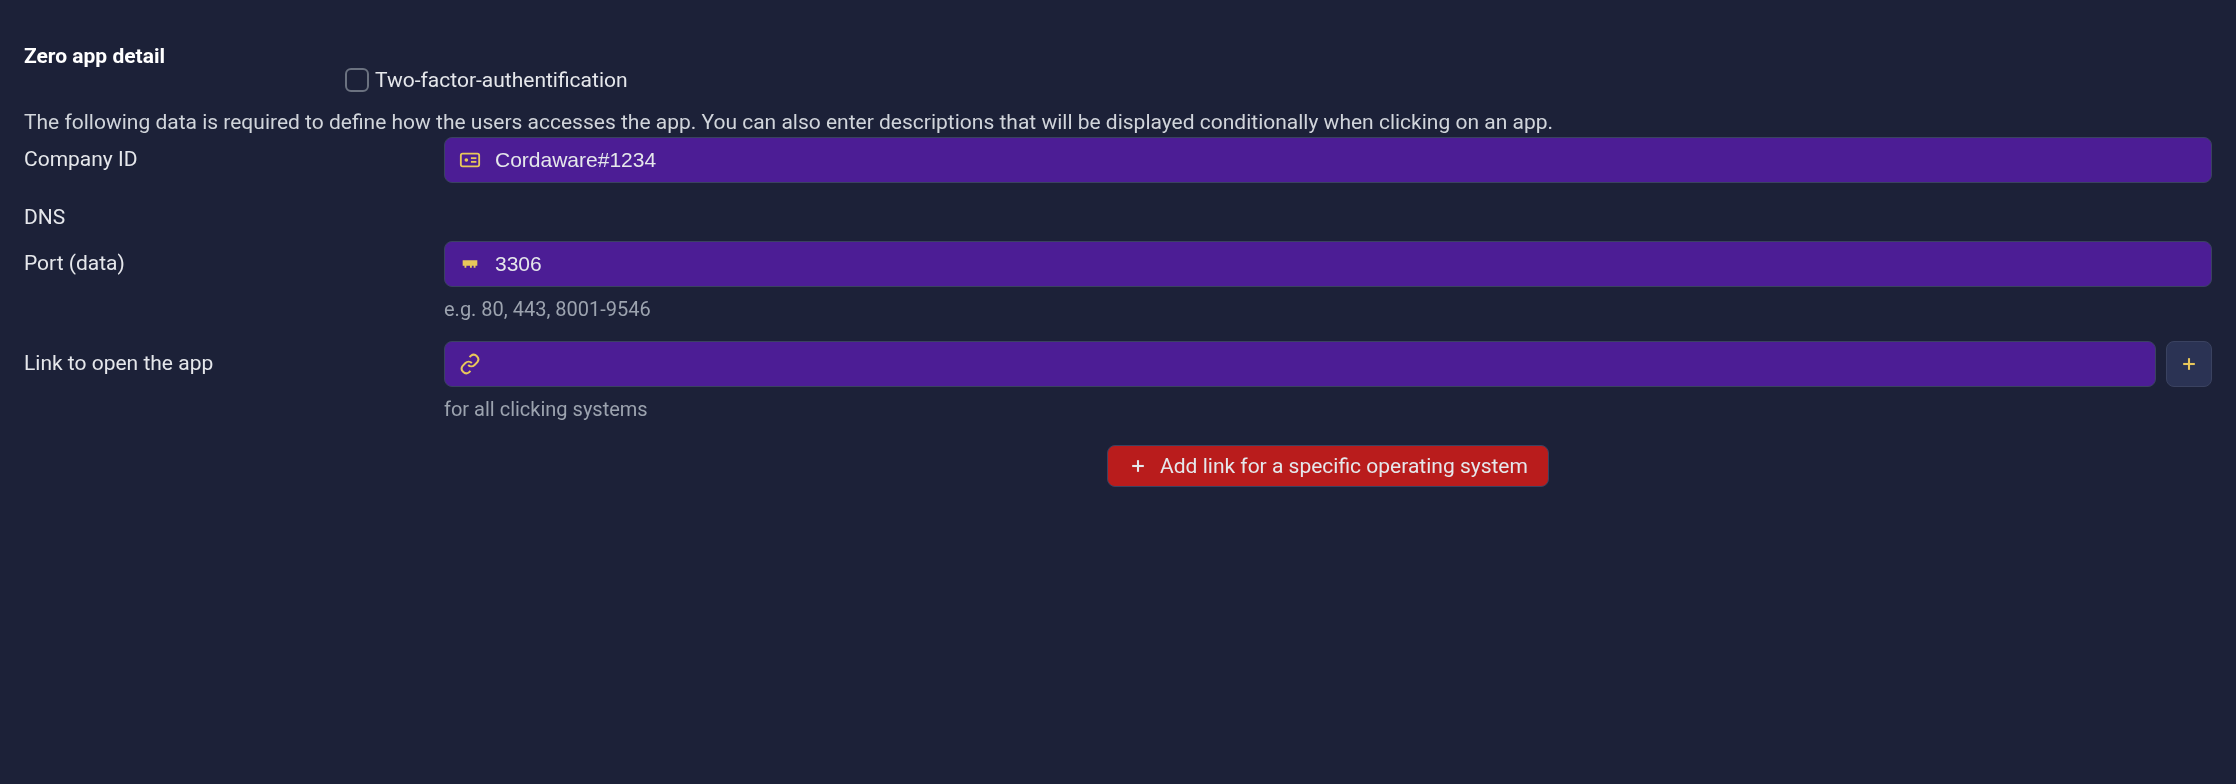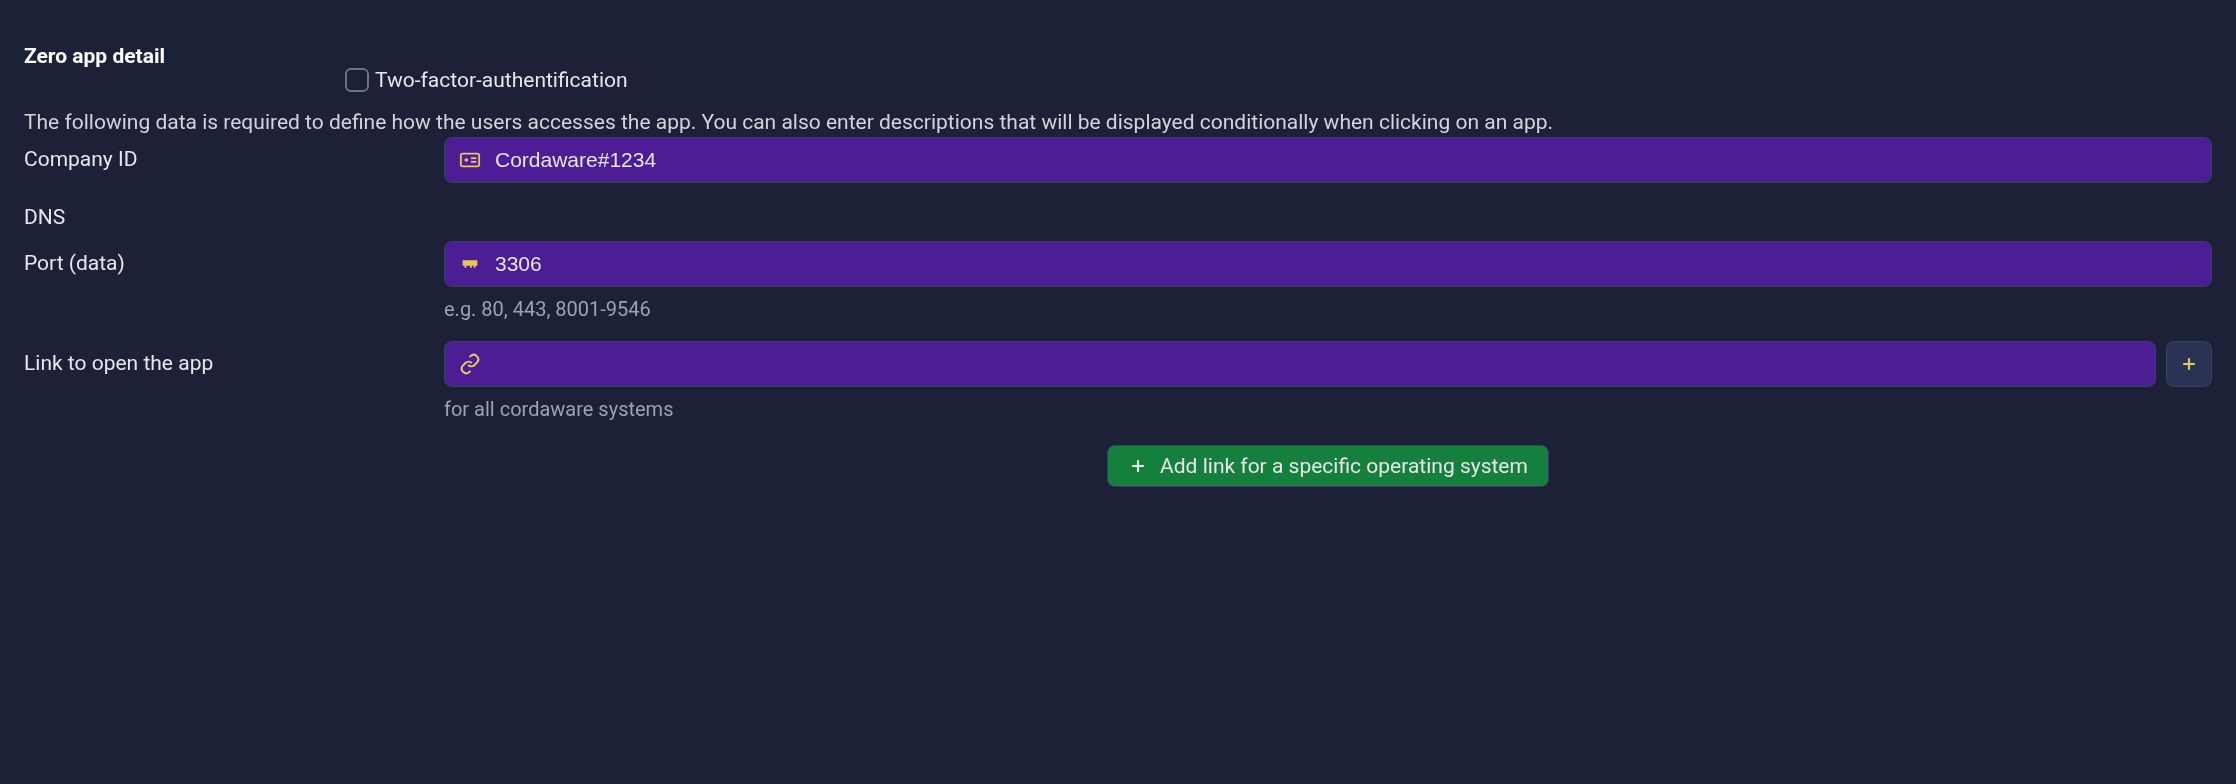--- a/index.html
+++ b/index.html
@@ -111,21 +111,21 @@
     }
     .center-btn-wrap {
       display: flex;
       justify-content: center;
       margin-top: 24px;
     }
     .add-os-btn {
       display: inline-flex;
       align-items: center;
       gap: 12px;
-      background: #15803d;
+      background: #b91c1c;
       border: 1px solid #3a4260;
       border-radius: 8px;
       padding: 8px 20px;
       color: #e5e7eb;
       cursor: pointer;
       font-size: 21px;
     }
     svg { display: block; }
   </style>
 </head>
@@ -190,21 +190,21 @@
         </span>
         <input type="text" value="" style="">
       </div>
       <div class="plus-btn">
         <svg viewBox="0 0 24 24" width="20" height="20" stroke="currentColor" stroke-width="2.5" fill="none">
             <line x1="12" y1="5" x2="12" y2="19"></line>
             <line x1="5" y1="12" x2="19" y2="12"></line>
           </svg>
       </div>
     </div>
-    <div class="hint">for all cordaware systems</div>
+    <div class="hint">for all clicking systems</div>
 
     <div class="center-btn-wrap">
       <div class="add-os-btn">
         <span>
           <svg viewBox="0 0 24 24" width="20" height="20" stroke="currentColor" stroke-width="2.5" fill="none">
               <line x1="12" y1="5" x2="12" y2="19"></line>
               <line x1="5" y1="12" x2="19" y2="12"></line>
             </svg>
         </span>
         <span>Add link for a specific operating system</span>

